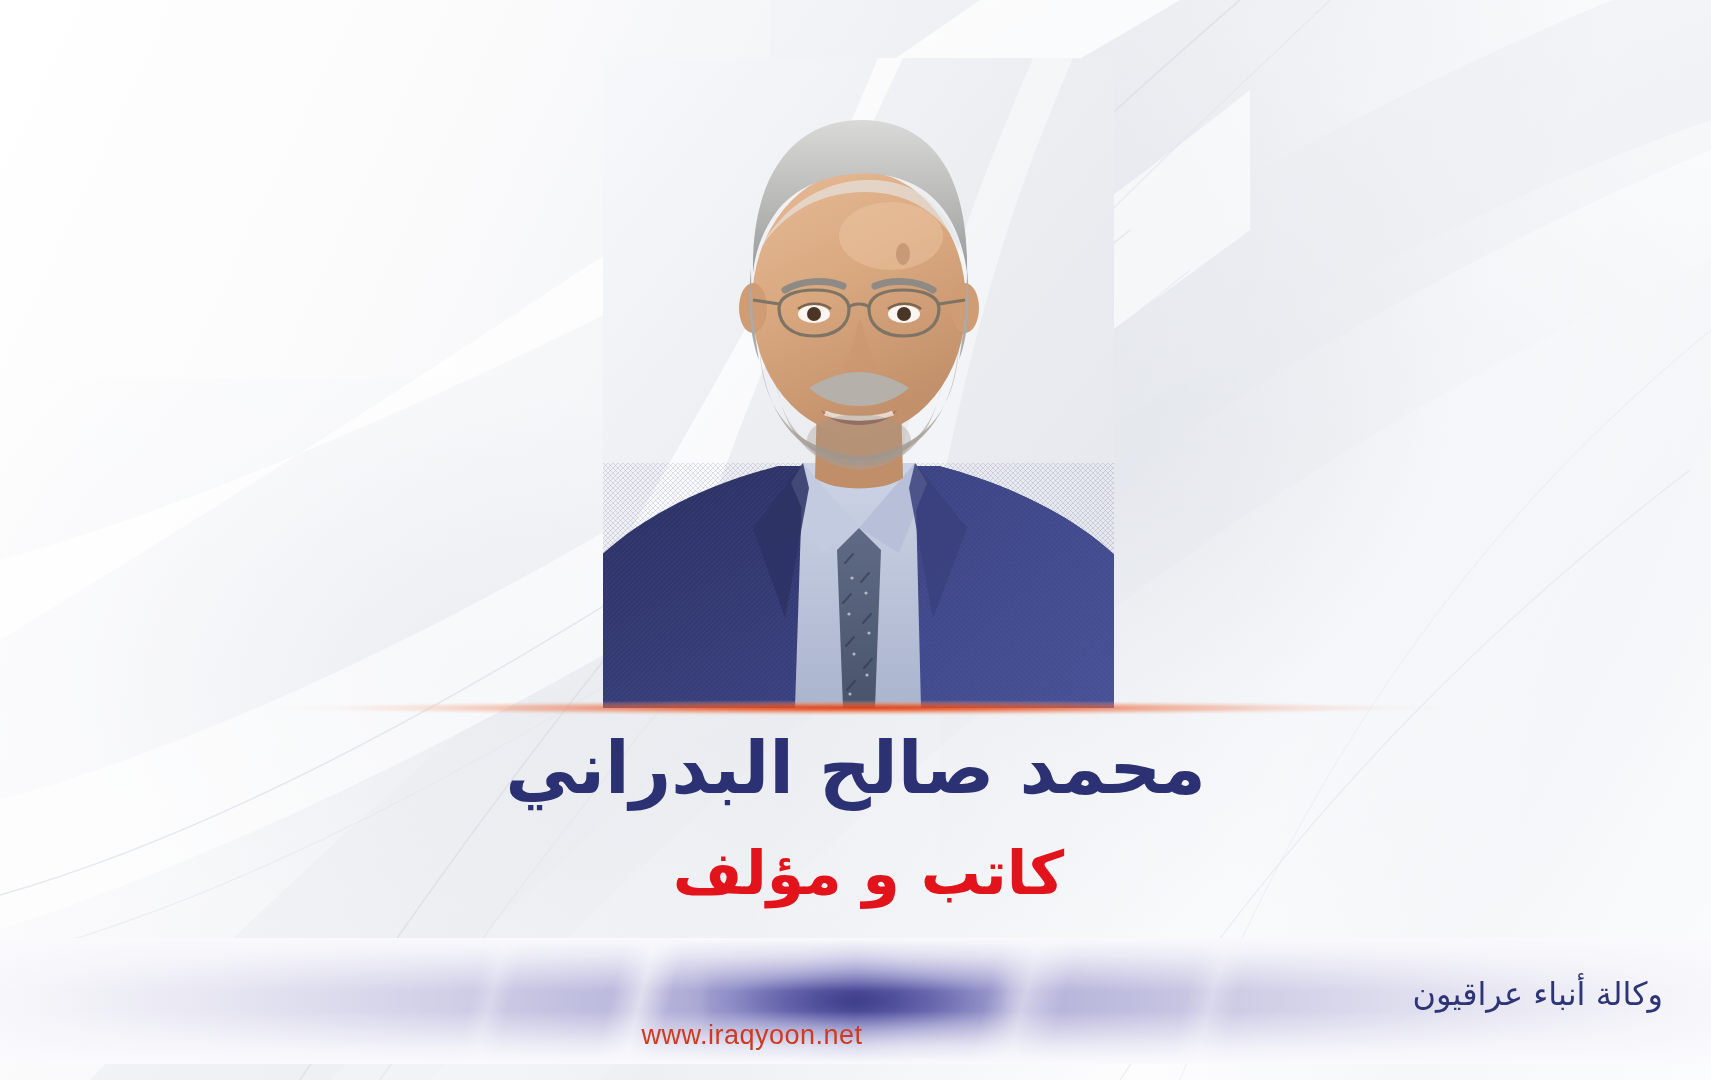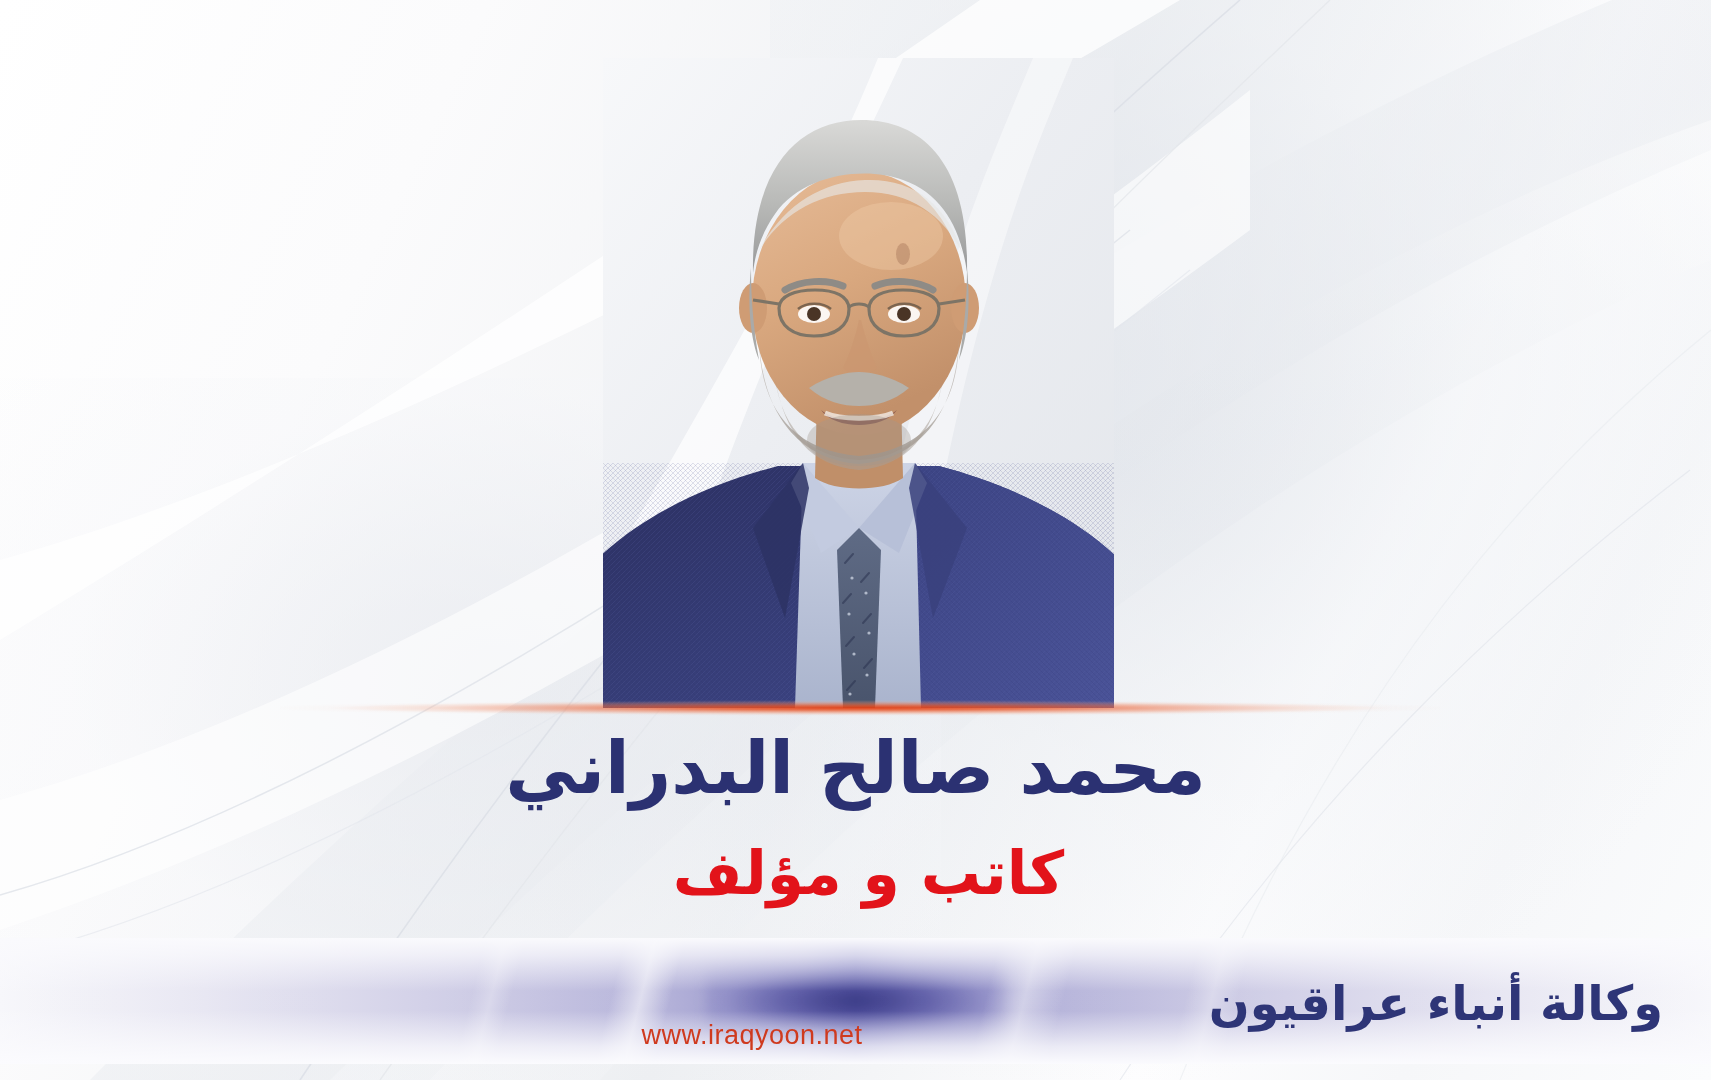--- a/index.html
+++ b/index.html
@@ -187,22 +187,22 @@
     color: #2e3577;
     letter-spacing: 0.3px;
     white-space: nowrap;
   }
   .agency-ar {
     position: absolute;
     right: 48px;
     top: 975px;
     direction: rtl;
     font-family: "DejaVu Sans", "Liberation Sans", sans-serif;
-    font-size: 48px;
-    font-weight: 700;
+    font-size: 32px;
+    font-weight: 400;
     color: #2e3577;
     white-space: nowrap;
   }
   .site-url {
     position: absolute;
     left: 0;
     top: 1020px;
     width: 1504px;
     text-align: center;
     font-family: "Liberation Sans", "DejaVu Sans", sans-serif;

